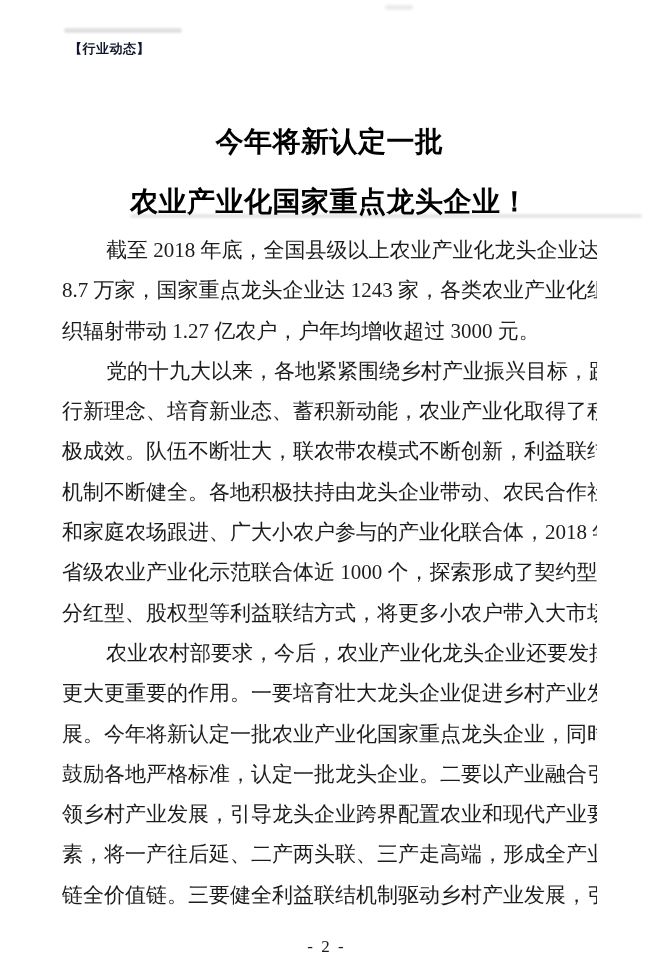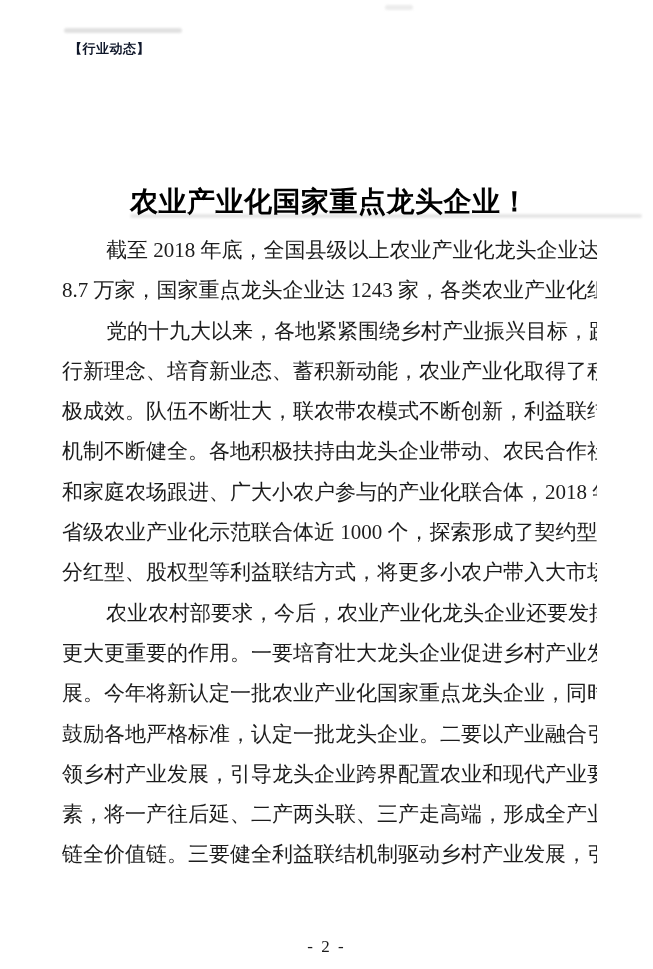--- a/index.html
+++ b/index.html
@@ -96,26 +96,28 @@
 <body>
 
 <div class="page">
 
   <div class="smudge smudge-header"></div>
   <div class="smudge smudge-topright"></div>
   <div class="smudge smudge-title"></div>
 
   <div class="section-header">【行业动态】</div>
 
+  <div class="title-line title-line-1">今年将新认定一批</div>
 
   <div class="title-line title-line-2">农业产业化国家重点龙头企业！</div>
 
   <div class="body-block">
     <div class="line indent">截至 2018 年底，全国县级以上农业产业化龙头企业达</div>
     <div class="line">8.7 万家，国家重点龙头企业达 1243 家，各类农业产业化组</div>
+    <div class="line short">织辐射带动 1.27 亿农户，户年均增收超过 3000 元。</div>
     <div class="line indent">党的十九大以来，各地紧紧围绕乡村产业振兴目标，践</div>
     <div class="line">行新理念、培育新业态、蓄积新动能，农业产业化取得了积</div>
     <div class="line">极成效。队伍不断壮大，联农带农模式不断创新，利益联结</div>
     <div class="line">机制不断健全。各地积极扶持由龙头企业带动、农民合作社</div>
     <div class="line">和家庭农场跟进、广大小农户参与的产业化联合体，2018 年</div>
     <div class="line">省级农业产业化示范联合体近 1000 个，探索形成了契约型、</div>
     <div class="line">分红型、股权型等利益联结方式，将更多小农户带入大市场。</div>
     <div class="line indent">农业农村部要求，今后，农业产业化龙头企业还要发挥</div>
     <div class="line">更大更重要的作用。一要培育壮大龙头企业促进乡村产业发</div>
     <div class="line">展。今年将新认定一批农业产业化国家重点龙头企业，同时</div>

